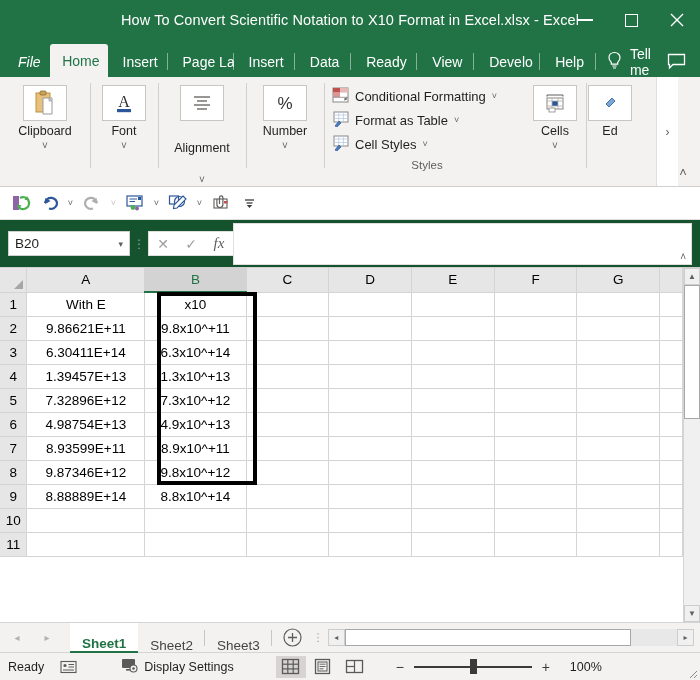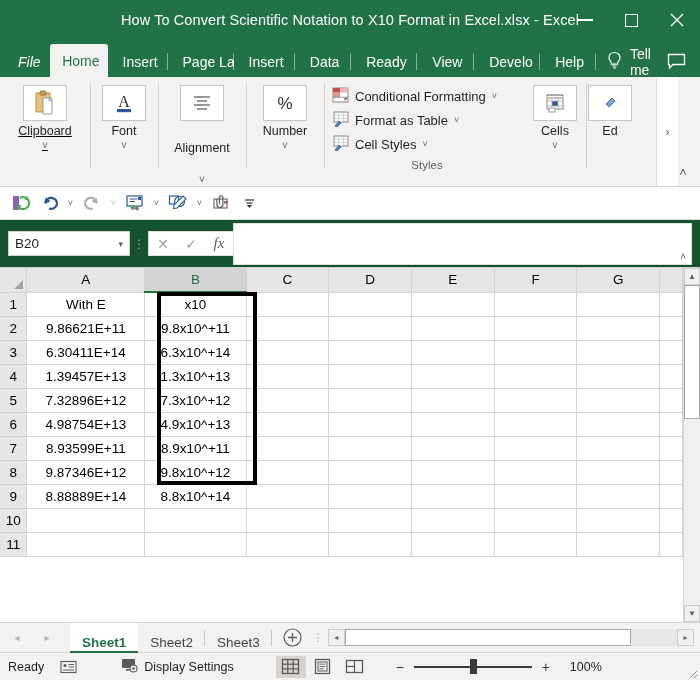--- a/index.html
+++ b/index.html
@@ -107,21 +107,21 @@
   }
   .big-btn {
     width: 44px; height: 36px;
     border: 1px solid #c8c6c4;
     background: #fff;
     display: flex; align-items: center; justify-content: center;
     margin-bottom: 3px;
   }
   .rgroup-label { font-size: 12.5px; color: #201f1e; line-height: 15px; }
   .rgroup-chev { font-size: 10px; color: #605e5c; line-height: 12px; margin-top: 1px; }
-  .g-clip { width: 90px; text-decoration: underline; }
+  .g-clip { width: 90px; }
   .g-font { width: 68px; }
   .g-align { width: 88px; justify-content: space-between; }
   .g-num { width: 78px; }
   .g-cells { width: 62px; }
   .g-edit { width: 48px; }
 
   .styles-group {
     width: 200px;
     display: flex; flex-direction: column;
     padding: 7px 0 0 6px;
@@ -333,22 +333,22 @@
     border-top: 1px solid #d4d4d4;
   }
   .nav-arrows { display: flex; padding-left: 6px; gap: 8px; }
   .nav-arrow {
     width: 22px; height: 24px;
     display: flex; align-items: center; justify-content: center;
     color: #b3b1af; font-size: 10px;
   }
   .stabs { display: flex; align-items: stretch; height: 30px; margin-left: 12px; }
   .stab {
-    display: flex; align-items: flex-start;
-    padding: 12px 12px;
+    display: flex; align-items: flex-end;
+    padding: 0 12px;
     font-size: 13.5px; color: #444;
     position: relative;
   }
   .stab.active {
     background: #fff;
     color: #217346; font-weight: bold;
     border-bottom: 2px solid #217346;
   }
   .stab .sep {
     position: absolute; right: 0; top: 7px;

